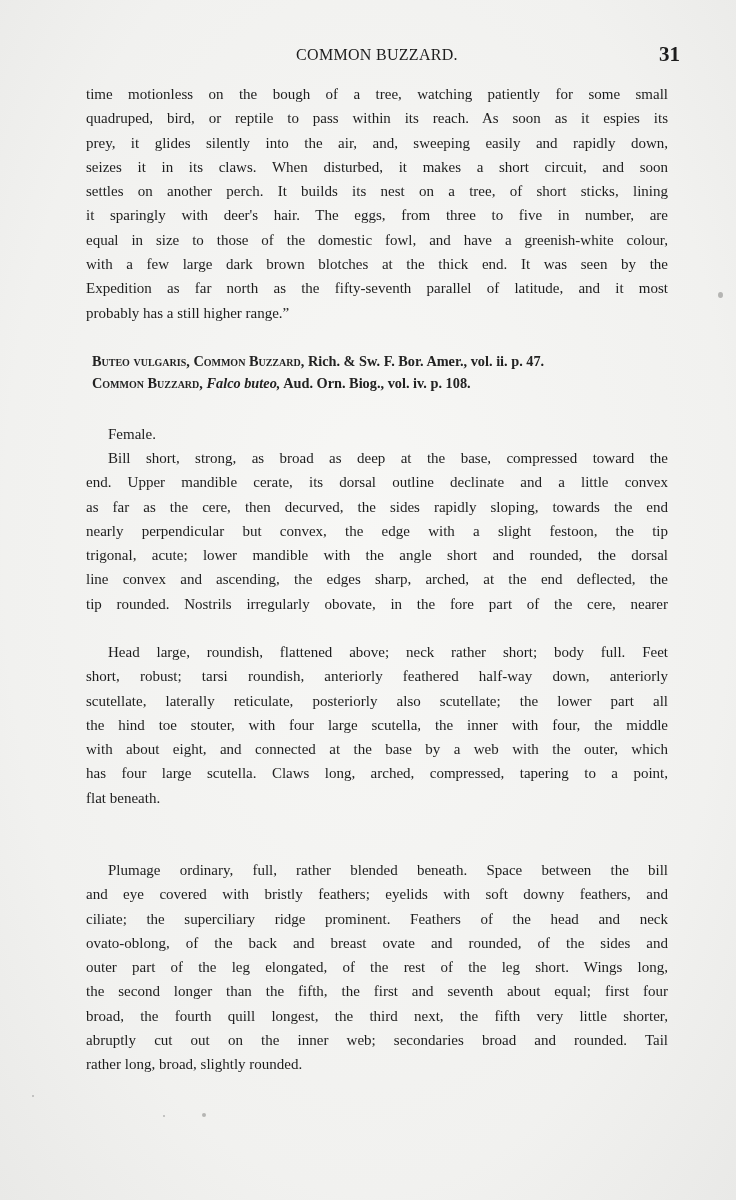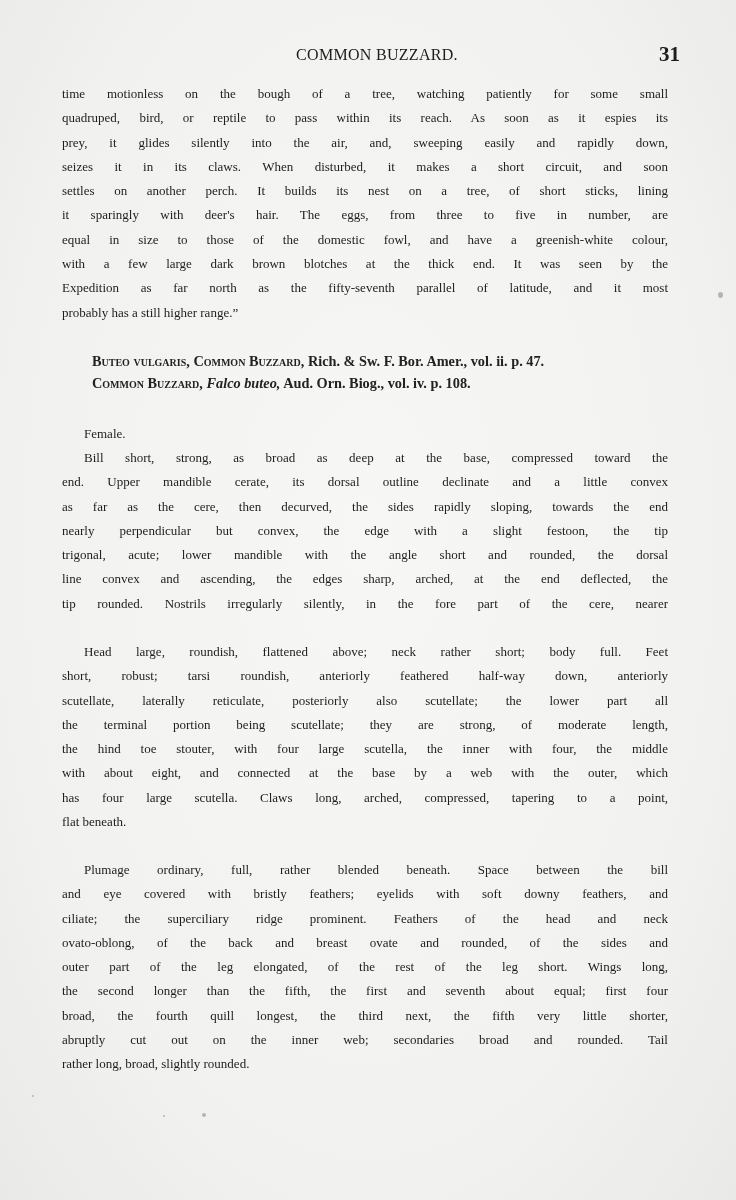--- a/index.html
+++ b/index.html
@@ -48,24 +48,25 @@
     }
     .text-block {
       position: absolute;
       left: 62px;
       width: 606px;
     }
     .line {
       display: block;
       height: 24.3px;
       line-height: 24.3px;
-      font-size: 13px;
+      font-size: 15px;
       white-space: nowrap;
       text-align: justify;
       text-align-last: justify;
+      margin-left: 24px;
     }
     .line.last {
       text-align-last: left;
     }
     .line.indent {
       padding-left: 22px;
     }
     #para1 { top: 82px; }
     .synonyms {
       position: absolute;
@@ -138,28 +139,27 @@
     <span class="line last indent">Female.</span>
   </div>
 
   <div class="text-block" id="para-bill">
     <span class="line indent">Bill short, strong, as broad as deep at the base, compressed toward the</span>
     <span class="line">end.  Upper mandible cerate, its dorsal outline declinate and a little convex</span>
     <span class="line">as far as the cere, then decurved, the sides rapidly sloping, towards the end</span>
     <span class="line">nearly perpendicular but convex, the edge with a slight festoon, the tip</span>
     <span class="line">trigonal, acute; lower mandible with the angle short and rounded, the dorsal</span>
     <span class="line">line convex and ascending, the edges sharp, arched, at the end deflected, the</span>
-    <span class="line">tip rounded.  Nostrils irregularly silently, in the fore part of the cere, nearer</span>
+    <span class="line">tip rounded.  Nostrils irregularly obovate, in the fore part of the cere, nearer</span>
   </div>
 
   <div class="text-block" id="para-head">
     <span class="line indent">Head large, roundish, flattened above; neck rather short; body full.  Feet</span>
     <span class="line">short, robust; tarsi roundish, anteriorly feathered half-way down, anteriorly</span>
     <span class="line">scutellate, laterally reticulate, posteriorly also scutellate; the lower part all</span>
-    <span class="line">the terminal portion being scutellate; they are strong, of moderate length,</span>
     <span class="line">the hind toe stouter, with four large scutella, the inner with four, the middle</span>
     <span class="line">with about eight, and connected at the base by a web with the outer, which</span>
     <span class="line">has four large scutella.  Claws long, arched, compressed, tapering to a point,</span>
     <span class="line last">flat beneath.</span>
   </div>
 
   <div class="text-block" id="para-plumage">
     <span class="line indent">Plumage ordinary, full, rather blended beneath.  Space between the bill</span>
     <span class="line">and eye covered with bristly feathers; eyelids with soft downy feathers, and</span>
     <span class="line">ciliate; the superciliary ridge prominent.  Feathers of the head and neck</span>

